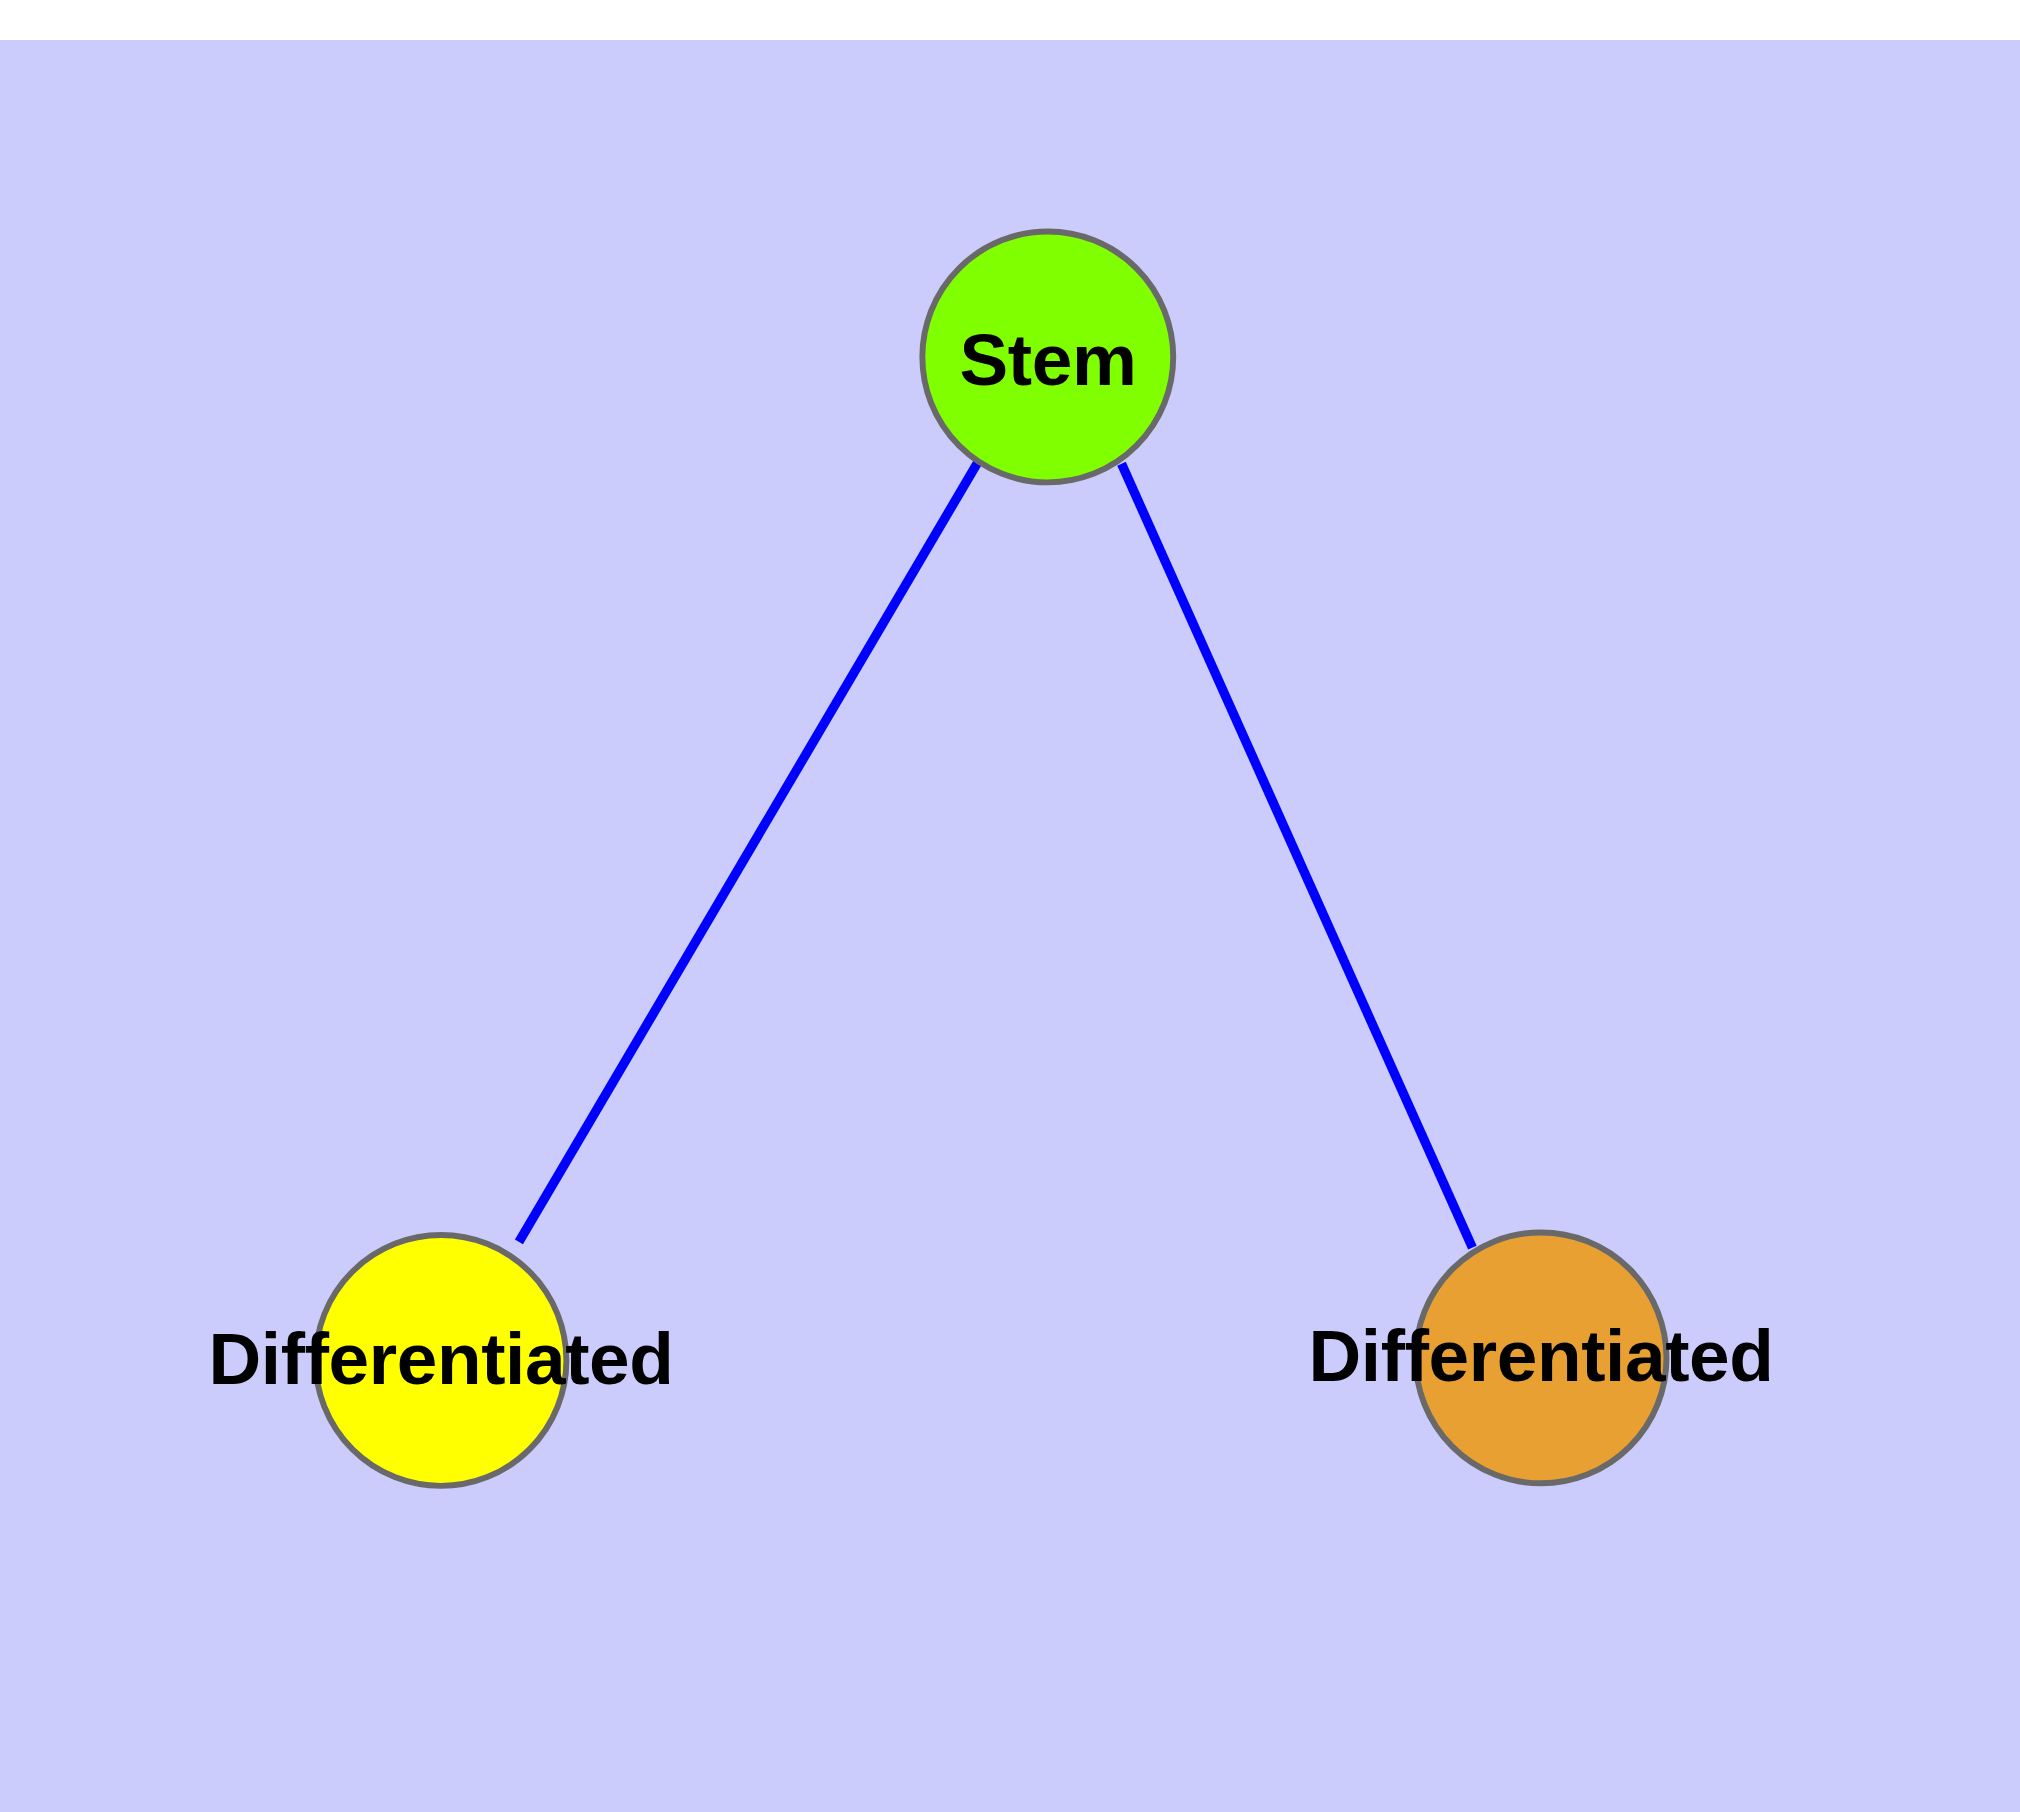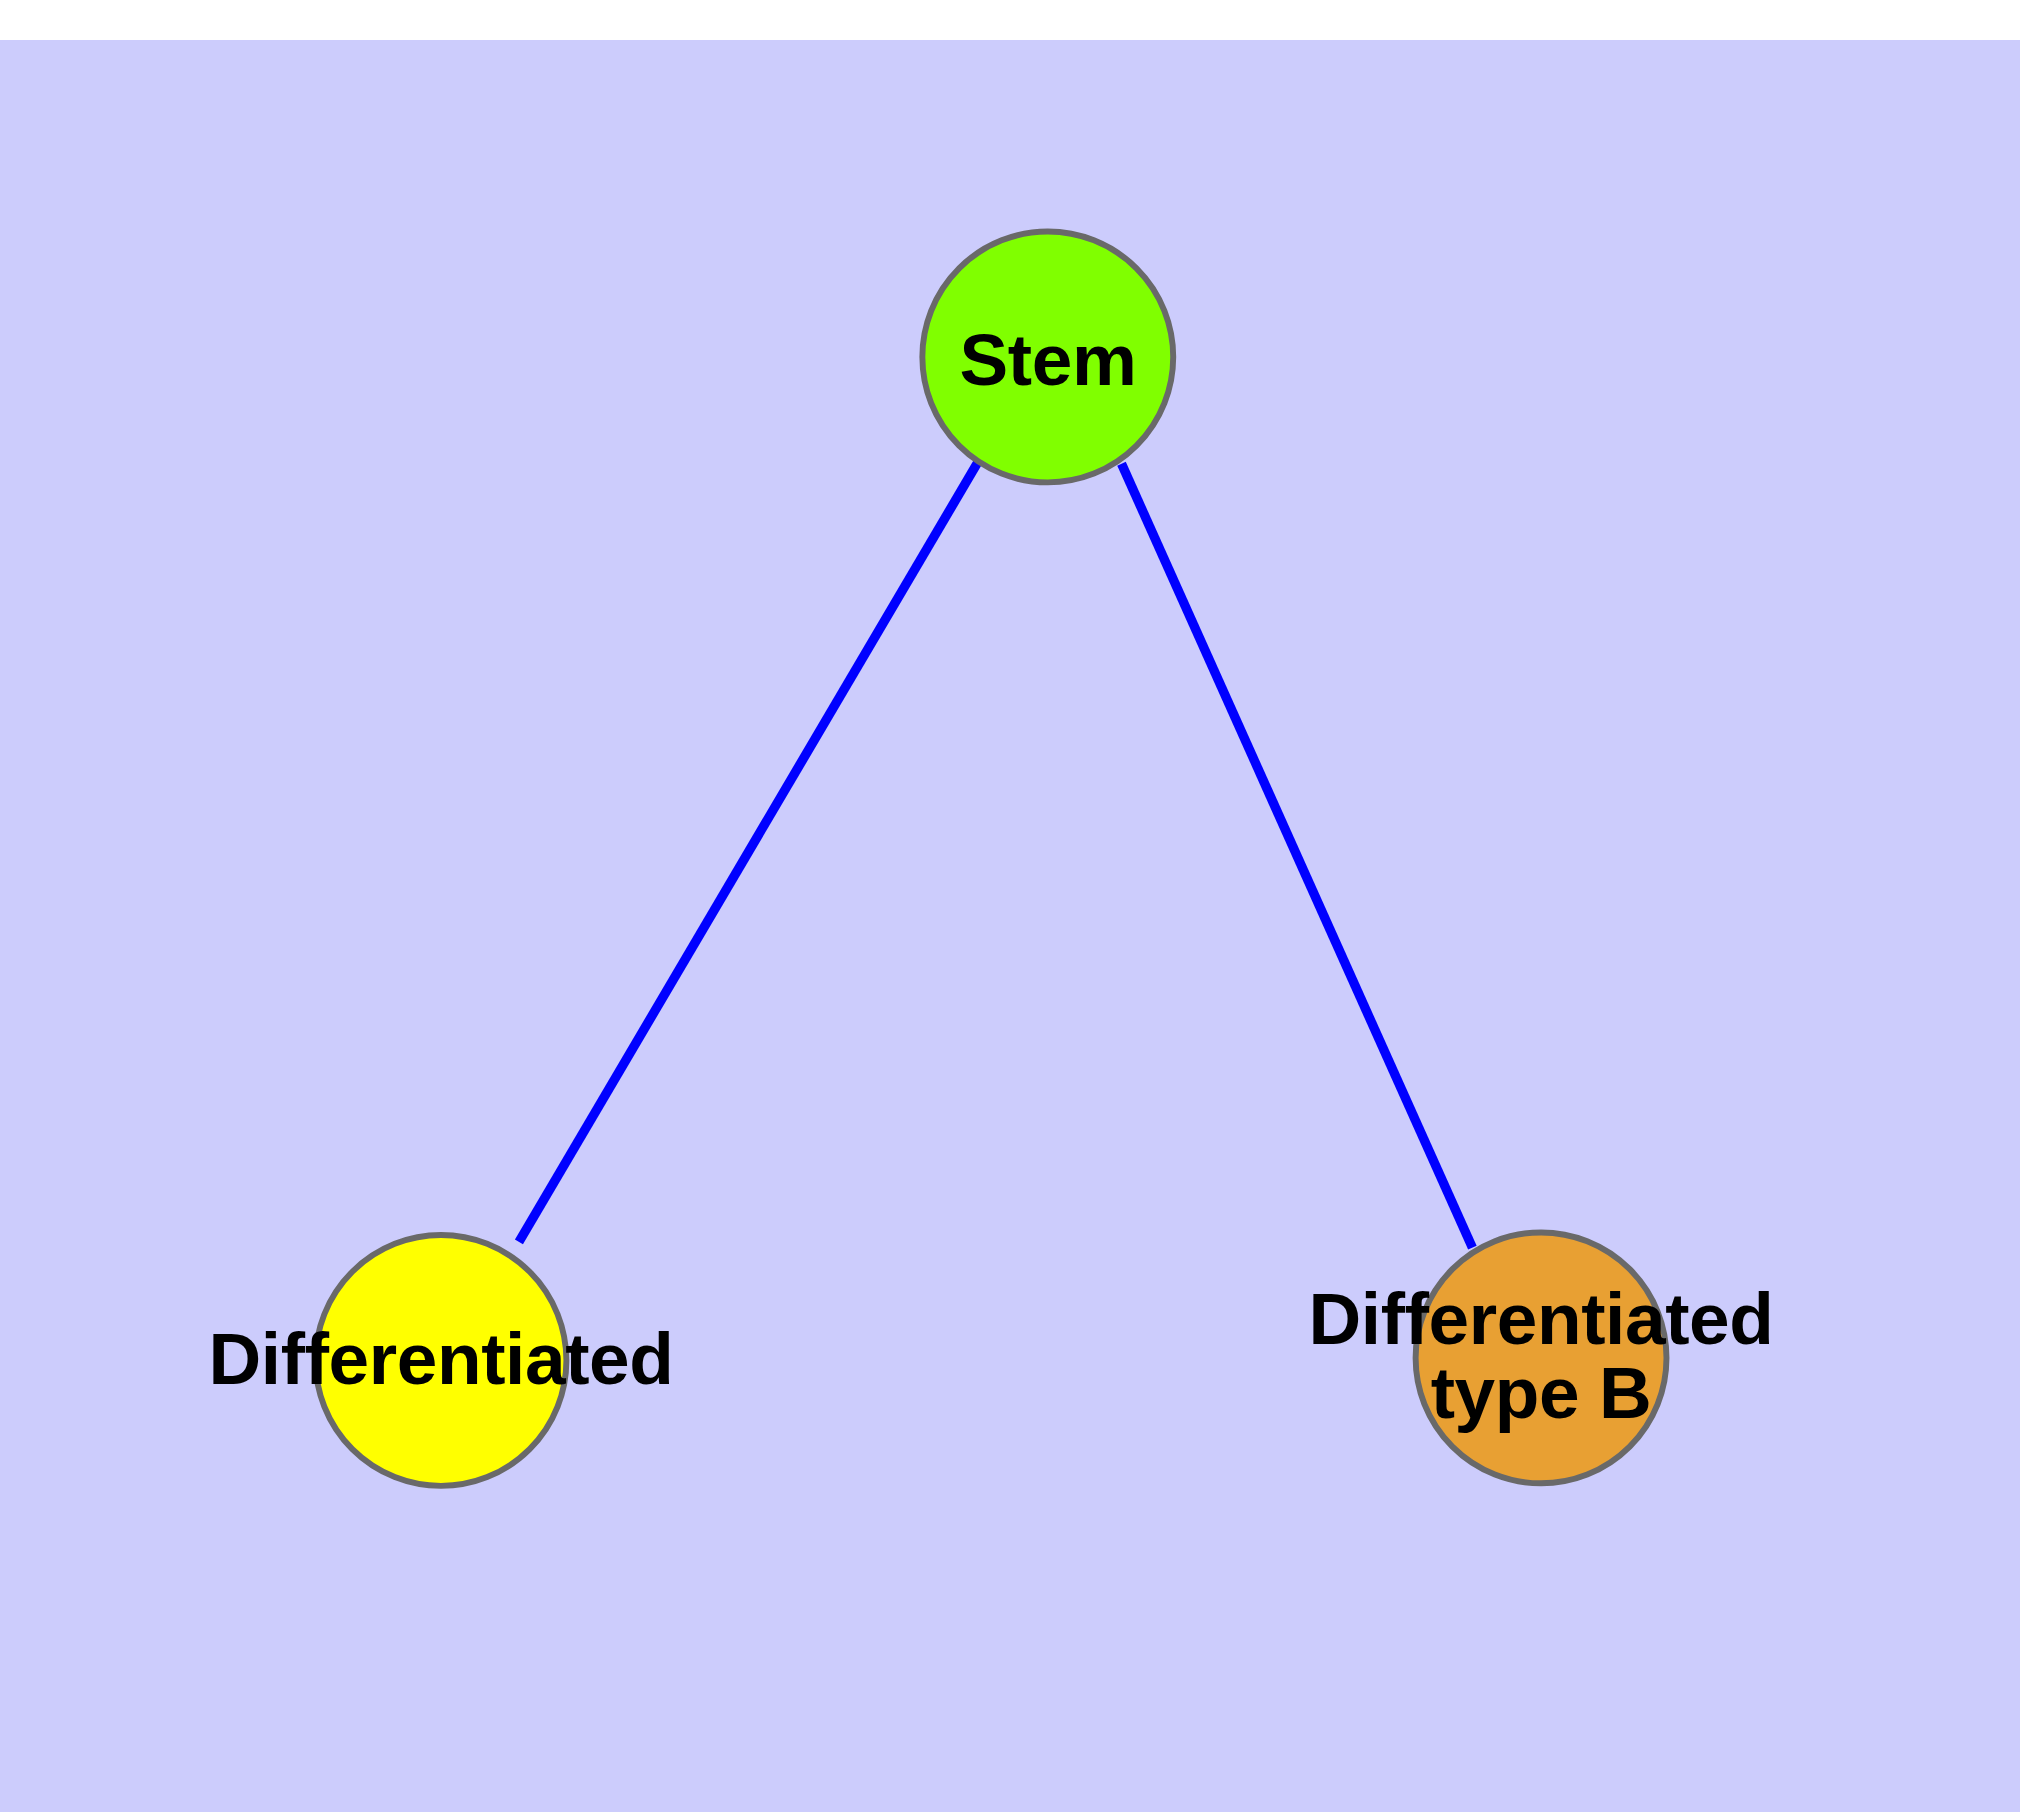--- a/index.html
+++ b/index.html
@@ -73,17 +73,16 @@
   <div class="node-label" id="label-stem">
     <div>Stem</div>
   </div>
 
   <div class="node-label" id="label-diff-a">
     <div>Differentiated</div>
   </div>
 
   <div class="node-label" id="label-diff-b">
     <div>Differentiated</div>
-    <div>type B</div>
   </div>
 
 </div>
 
 
 </body></html>

